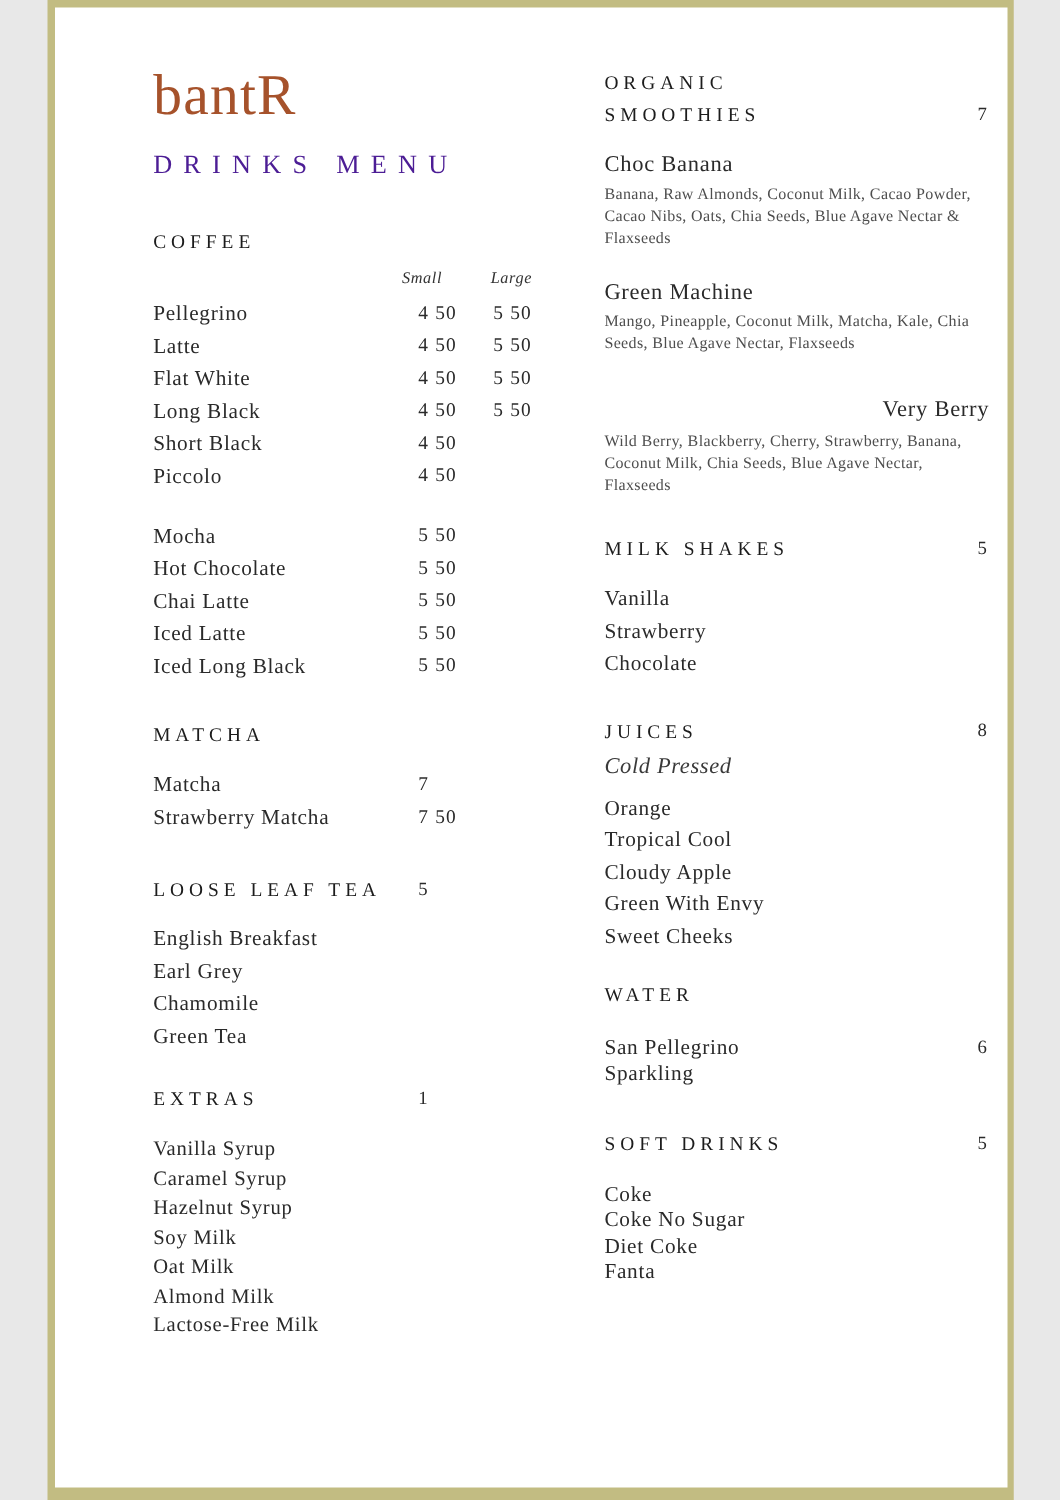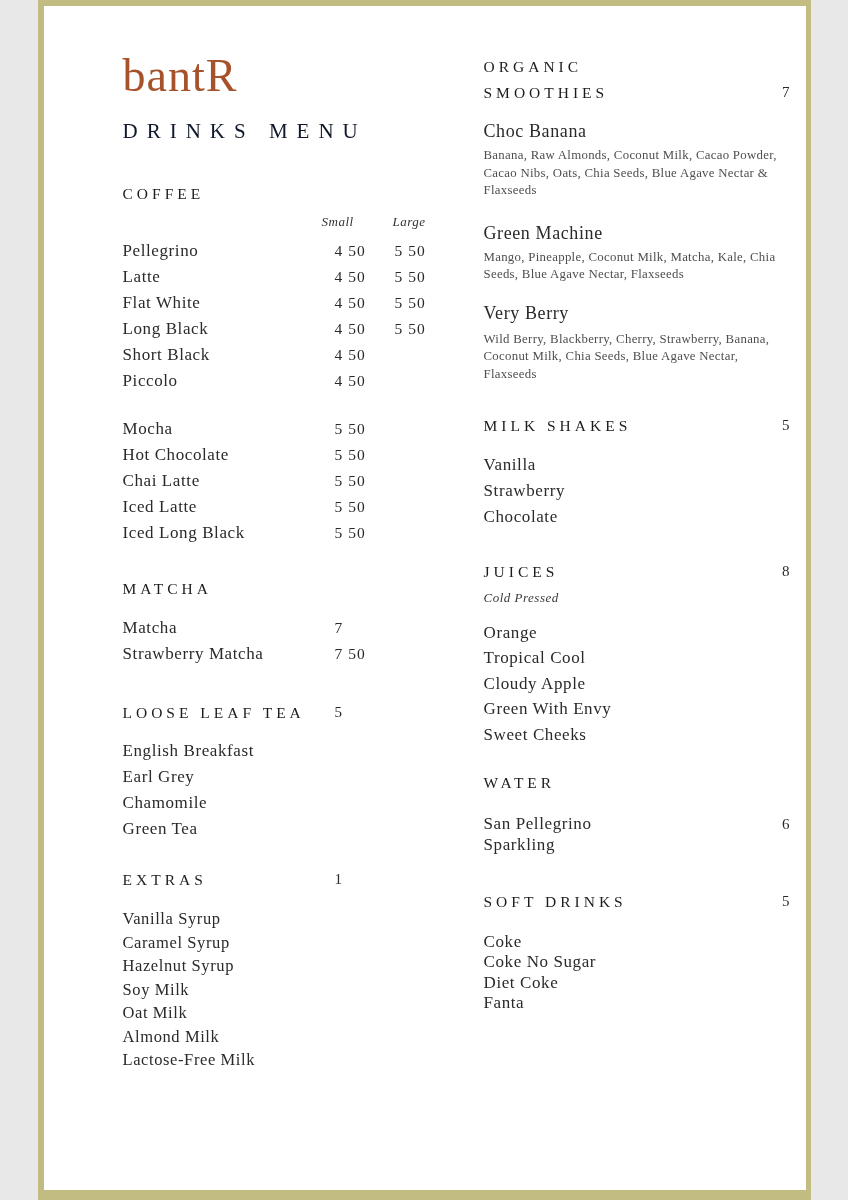--- a/index.html
+++ b/index.html
@@ -21,21 +21,21 @@
   .col-right{left:446px;width:308px;}
 
   .logo{
     margin-top:50px;
     font-size:46px;line-height:52px;
     color:#a6522b;letter-spacing:1px;font-weight:400;
   }
   .menu-title{
     margin-top:16px;
     font-size:21px;line-height:26px;
-    letter-spacing:9px;color:#0f172a;font-weight:400;
+    letter-spacing:9px;color:#4c1d95;font-weight:400;
   }
   .sec-title{
     position:relative;
     margin:0;
     font-size:15.5px;line-height:20px;
     letter-spacing:4px;font-weight:400;color:#1c1c1c;
   }
   .hdr-price{
     position:absolute;font-size:15px;letter-spacing:0;
     color:#2a2a2a;
@@ -60,21 +60,21 @@
   .crow .p2{position:absolute;left:272px;font-size:15.5px;letter-spacing:1px;}
 
   .item-name{
     font-size:18px;line-height:22px;letter-spacing:0.6px;color:#2a2a2a;
   }
   .item-desc{
     font-size:12.8px;line-height:17.5px;letter-spacing:0.3px;
     color:#4e4e4e;max-width:306px;
   }
   .subtitle{
-    font-style:italic;font-size:13px;line-height:16px;
+    font-style:italic;font-size:18px;line-height:16px;
     letter-spacing:0.5px;color:#3a3a3a;
   }
   .two-line .line{display:block;}
   .water-item{position:relative;font-size:17px;line-height:21.5px;letter-spacing:0.6px;color:#2a2a2a;}
   .water-item .hdr-price{top:1px;bottom:auto;}
 
   
   .mt-coffee{margin-top:40px;}
   .mt-rows1{margin-top:8px;}
   .mt-rows2{margin-top:22px;}
@@ -85,21 +85,21 @@
   .mt-extras{margin-top:28px;}
   .mt-extras-rows{margin-top:17px;}
   .extras-rows .crow{height:23.5px;line-height:23.5px;font-size:16.5px;}
 
   
   .mt-smoothies{margin-top:54px;}
   .smoothies-title{line-height:26px;}
   .mt-choc{margin-top:14px;}
   .mt-desc{margin-top:5px;}
   .mt-green{margin-top:22px;}
-  .mt-very{margin-top:18px;}
+  .mt-very{margin-top:32px;text-align:right;}
   .mt-very-desc{margin-top:7px;}
   .mt-shakes{margin-top:33px;}
   .mt-shakes-rows{margin-top:16px;}
   .mt-juices{margin-top:32px;}
   .mt-coldpressed{margin-top:8px;}
   .mt-juice-rows{margin-top:14px;}
   .juice-rows .crow{height:25.4px;line-height:25.4px;}
   .mt-water{margin-top:26px;}
   .mt-water-item{margin-top:20px;}
   .mt-soft{margin-top:36px;}

